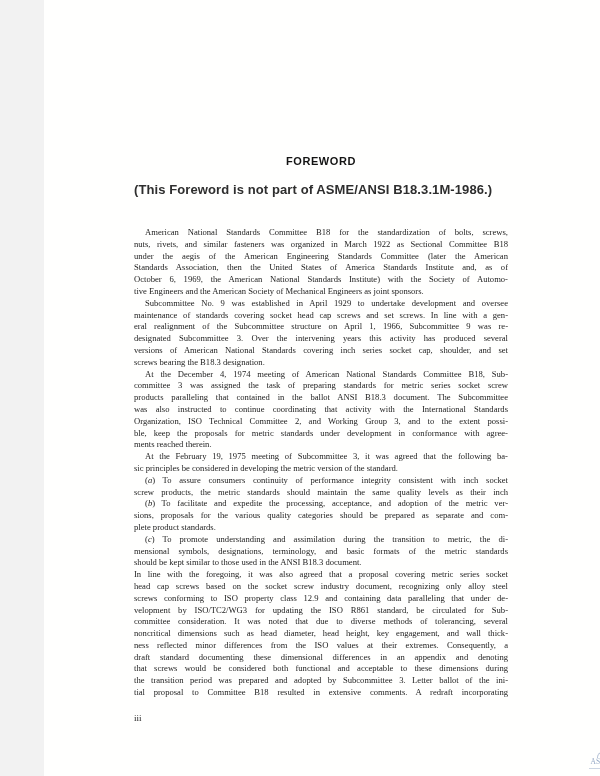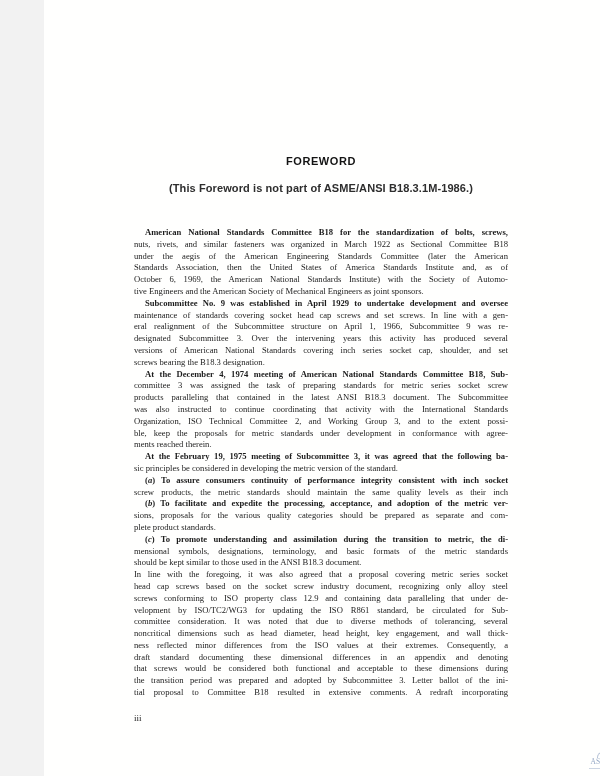--- a/index.html
+++ b/index.html
@@ -22,24 +22,23 @@
     text-align: center;
     font-family: "Liberation Sans", sans-serif;
     font-weight: bold;
     font-size: 11px;
     letter-spacing: 0.6px;
     color: #141414;
   }
   .subheading {
     position: absolute;
     top: 182px; left: 90px; width: 374px;
-    text-align: center;
     font-family: "Liberation Sans", sans-serif;
     font-weight: bold;
-    font-size: 11px;
+    font-size: 13px;
     letter-spacing: 0.1px;
     color: #2e2e2e;
   }
   .body-text {
     position: absolute;
     top: 227px; left: 90px; width: 374px;
     font-size: 8.6px;
     line-height: 11.8px;
     color: #1c1c1c;
   }
@@ -49,21 +48,21 @@
     text-align-last: justify;
     -moz-text-align-last: justify;
     height: 11.8px;
     overflow: hidden;
     white-space: normal;
   }
   .line.last {
     text-align-last: left;
     -moz-text-align-last: left;
   }
-  .para.indent .line:first-child { text-indent: 11px; font-weight: bold; }
+  .para.indent .line:first-child { text-indent: 11px; }
   .page-number {
     position: absolute;
     top: 713px; left: 90px; width: 374px;
     text-align: left;
     font-size: 9px;
     color: #222;
   }
   .watermark {
     position: absolute;
     left: 544px; top: 752px; width: 52px;
@@ -118,21 +117,21 @@
         <div class="line">Subcommittee No. 9 was established in April 1929 to undertake development and oversee</div>
         <div class="line">maintenance of standards covering socket head cap screws and set screws. In line with a gen-</div>
         <div class="line">eral realignment of the Subcommittee structure on April 1, 1966, Subcommittee 9 was re-</div>
         <div class="line">designated Subcommittee 3. Over the intervening years this activity has produced several</div>
         <div class="line">versions of American National Standards covering inch series socket cap, shoulder, and set</div>
         <div class="line last">screws bearing the B18.3 designation.</div>
       </div>
       <div class="para indent">
         <div class="line">At the December 4, 1974 meeting of American National Standards Committee B18, Sub-</div>
         <div class="line">committee 3 was assigned the task of preparing standards for metric series socket screw</div>
-        <div class="line">products paralleling that contained in the latest ANSI B18.3 document. The Subcommittee</div>
+        <div class="line">products paralleling that contained in the ballot ANSI B18.3 document. The Subcommittee</div>
         <div class="line">was also instructed to continue coordinating that activity with the International Standards</div>
         <div class="line">Organization, ISO Technical Committee 2, and Working Group 3, and to the extent possi-</div>
         <div class="line">ble, keep the proposals for metric standards under development in conformance with agree-</div>
         <div class="line last">ments reached therein.</div>
       </div>
       <div class="para indent">
         <div class="line">At the February 19, 1975 meeting of Subcommittee 3, it was agreed that the following ba-</div>
         <div class="line last">sic principles be considered in developing the metric version of the standard.</div>
       </div>
       <div class="para indent">

